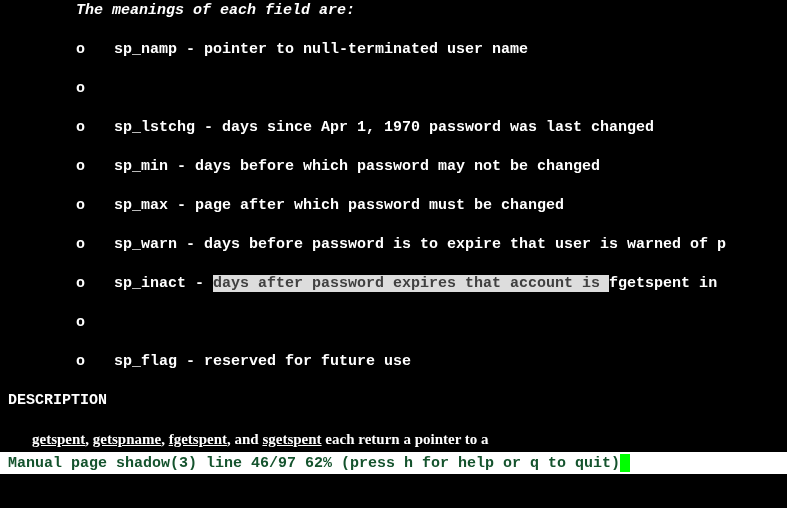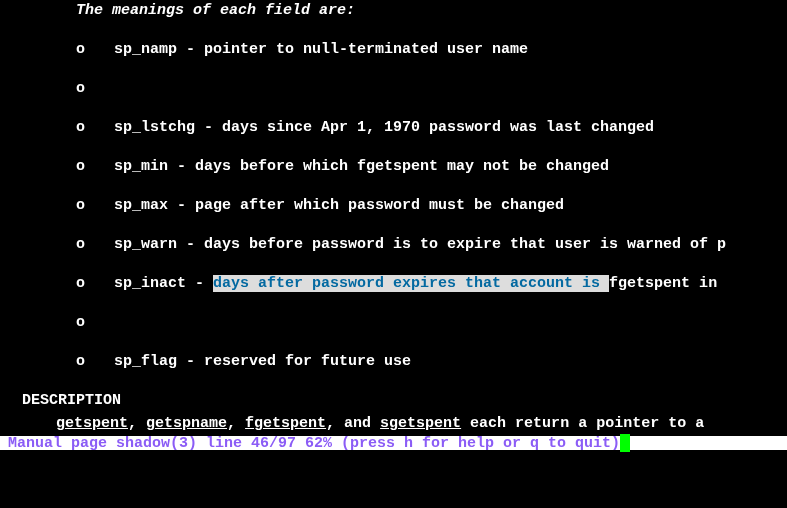--- a/index.html
+++ b/index.html
@@ -35,42 +35,43 @@
     .bullet-marker {
       display: inline-block;
       width: 38px;
     }
     .bullet-text {
       display: inline;
       text-align: center;
     }
     .highlighted {
       background: #dddddd;
-      color: #0369a1;
+      color: #404040;
     }
     .section-header {
       font-weight: bold;
-      padding-left: 22px;
-      margin-bottom: 2px;
+      padding-left: 8px;
+      margin-bottom: 18px;
     }
     .desc-line {
-      padding-left: 56px;
+      padding-left: 32px;
       white-space: nowrap;
+      font-family: Liberation Serif, serif;
     }
     .underline {
       text-decoration: underline;
     }
     .status-bar {
       background: #ffffff;
-      color: #8b5cf6;
+      color: #14532d;
       padding: 0 8px;
       display: flex;
       align-items: center;
       margin-top: 2px;
-      height: 14px;
+      height: 22px;
       white-space: nowrap;
     }
     .cursor-block {
       background: #00ff00;
       color: #00ff00;
       width: 10px;
       height: 18px;
       display: inline-block;
       margin-left: 0;
     }
@@ -98,21 +99,21 @@
   <div class="bullet-item">
     <span class="bullet-marker">o</span>
     <span class="bullet-text">
       <span>sp_lstchg - days since Apr 1, 1970 password was last changed</span>
     </span>
   </div>
 
   <div class="bullet-item">
     <span class="bullet-marker">o</span>
     <span class="bullet-text">
-      <span>sp_min - days before which fgetspent may not be changed</span>
+      <span>sp_min - days before which password may not be changed</span>
     </span>
   </div>
 
   <div class="bullet-item">
     <span class="bullet-marker">o</span>
     <span class="bullet-text">
       <span>sp_max - page after which password must be changed</span>
     </span>
   </div>
 

